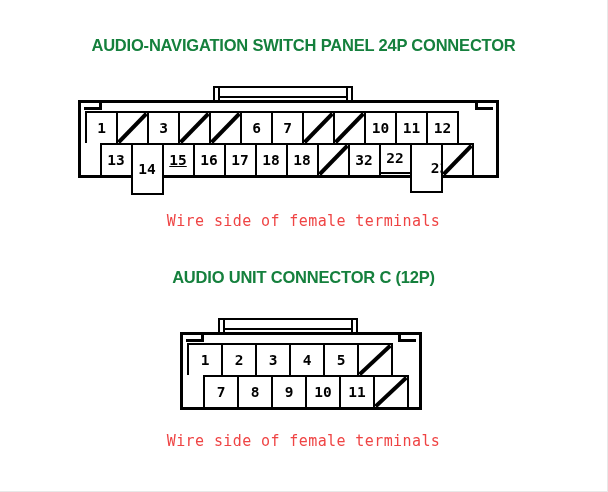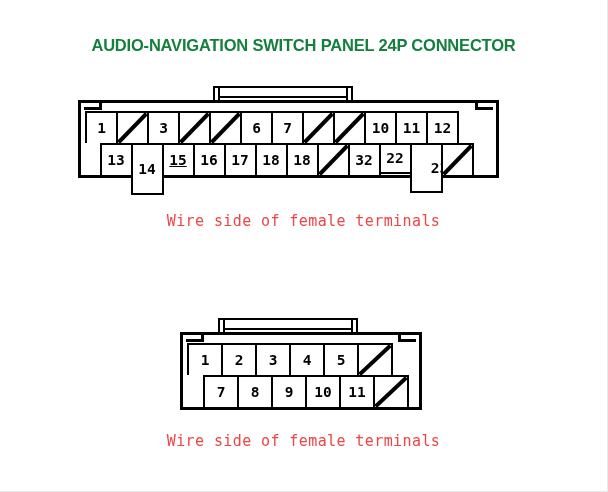--- a/index.html
+++ b/index.html
@@ -226,20 +226,21 @@
                 </svg>
               </span>
             </div>
           </div>
         </div>
       </div>
     </div>
 
   <div class="caption" id="caption-1">Wire side of female terminals</div>
 
+  <div class="title" id="title-2">AUDIO UNIT CONNECTOR C (12P)</div>
 
   <div class="connector" id="connector-12p" style="width: 242px; height: 94px;">
       <div class="conn-latch" style="left: 0px; top: 0px; width: 242px; height: 16px;">
         <div class="latch-bar" style="left: 38px; top: 0px; width: 140px; height: 12px;"></div>
         <div class="latch-post" style="left: 38px; top: 0px; width: 7px; height: 16px;"></div>
         <div class="latch-post" style="left: 171px; top: 0px; width: 7px; height: 16px;"></div>
       </div>
       <div class="conn-shell" style="left: 0px; top: 14px; width: 242px; height: 78px;">
         <div class="notch notch-l" style="left: 3px; top: 0px; width: 18px; height: 7px;"></div>
         <div class="notch notch-r" style="right: 3px; top: 0px; width: 18px; height: 7px;"></div>

